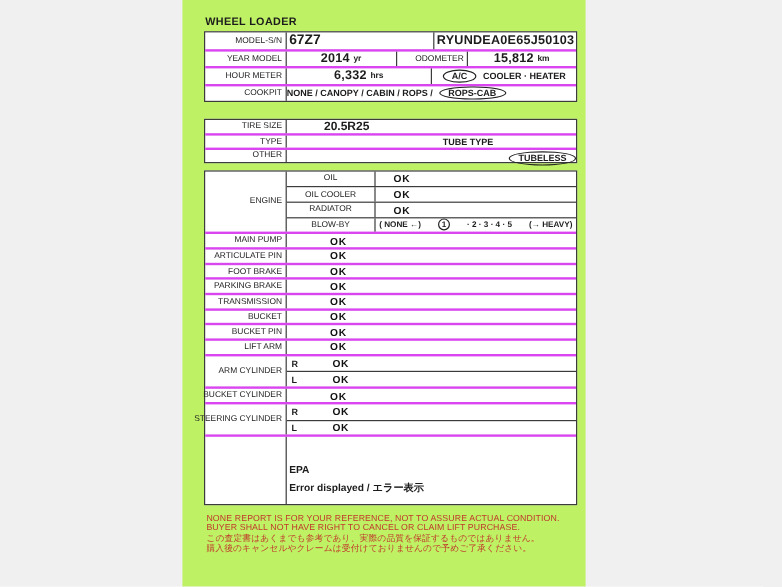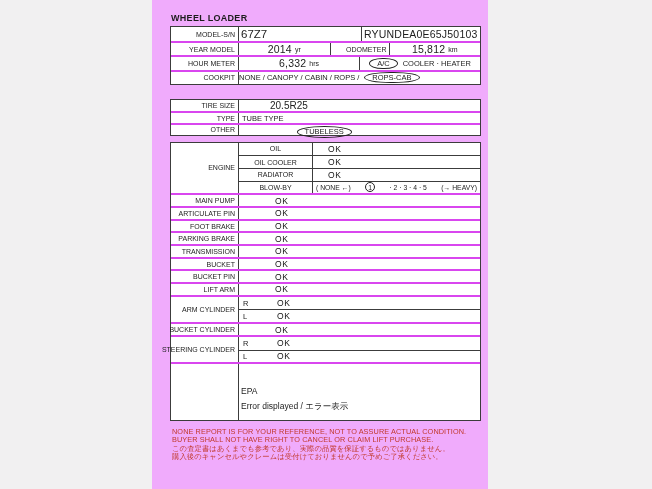--- a/index.html
+++ b/index.html
@@ -1,36 +1,36 @@
 <!DOCTYPE html>
 <html><head>
 <meta charset="utf-8">
 <style>
   * { margin:0; padding:0; box-sizing:border-box; }
   body { font-family:"Liberation Sans", sans-serif; }
   .page { position:relative; width:652px; height:489px; background:#f1f0f1; color:#1c1c1c; overflow:hidden; }
-  .sheet { position:absolute; left:152px; top:0; width:336px; height:489px; background:#f0abfc; padding:13px 0 0 18px; }
+  .sheet { position:absolute; left:152px; top:0; width:336px; height:489px; background:#bef264; padding:13px 0 0 18px; }
   .title { font-size:9px; font-weight:bold; letter-spacing:0.3px; margin:0 0 3px 1px; }
   .tbl { width:311px; border:1px solid #3c3c3c; background:#fff; }
   .mt14 { margin-top:14px; } .mt6 { margin-top:6px; }
   .r { display:flex; }
   .r + .r { border-top:2px solid #d946ef; }
   .c { display:flex; align-items:center; }
   .c + .c { border-left:1px solid #3c3c3c; }
   .h14 { height:14.2px; } .h12 { height:11.6px; } .h13 { height:12.7px; }
   .lab { width:67px; justify-content:flex-end; padding-right:3px; font-size:7px; white-space:nowrap; color:#222; }
   .sublab { width:73px; justify-content:center; font-size:7px; }
-  .val { flex:1; font-size:8.5px; }
+  .val { flex:1; font-size:8.5px;font-weight:bold; }
   .okv { letter-spacing:0.6px; font-size:8.5px; color:#111; }
   .ok-plain { padding-left:36px; }
   .ok-eng { padding-left:15px; }
   .big { font-size:11.5px; } .med { font-size:10.5px; letter-spacing:0.2px; } .sz10 { font-size:10px; }
   .unit { font-size:7px; margin-left:3px; }
   .cent { justify-content:center; }
-  .pl2 { padding-left:2px; } .pl3 { padding-left:3px; } .pl31 { padding-left:31px; }
+  .pl2 { padding-left:2px; } .pl3 { padding-left:3px;justify-content:flex-end; } .pl31 { padding-left:31px; }
   .w64 { width:64px; } .w59 { width:59px; justify-content:flex-end; padding-right:2px; font-size:7px; }
   .ell { display:inline-flex; align-items:center; justify-content:center; border:1px solid #222;
          border-radius:50%; padding:1px 7px; line-height:1; }
   .climate { gap:5px; font-size:7.5px; justify-content:center; }
   .cockpit { gap:5px; font-size:7.5px; justify-content:flex-start; }
   .typecell { font-size:7.5px; gap:13px; }
   .sub { flex:1; display:flex; flex-direction:column; border-left:1px solid #3c3c3c; }
   .group > .lab { border-left:none; }
   .subr { display:flex; }
   .subr + .subr { border-top:1px solid #3c3c3c; }

